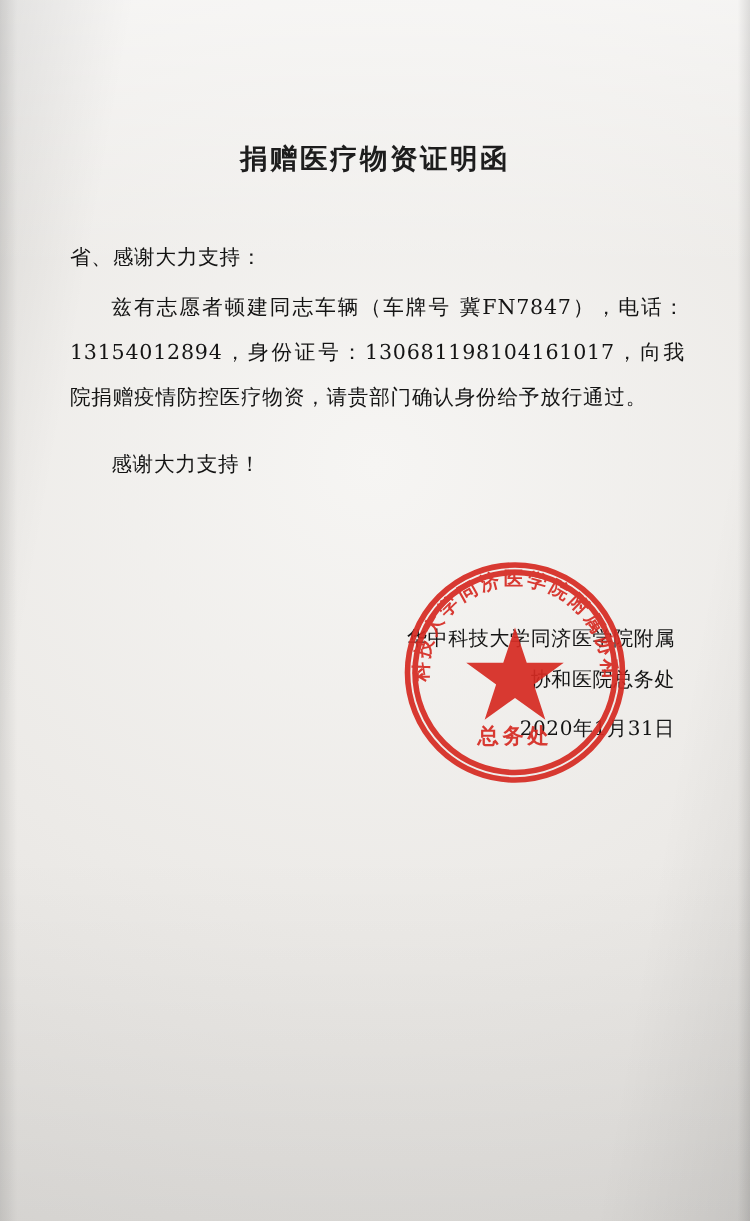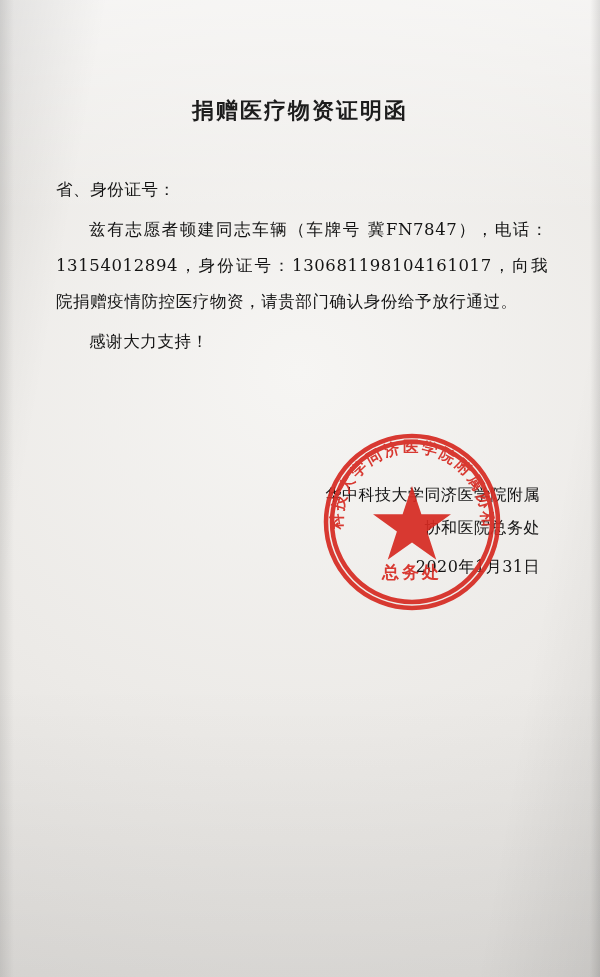--- a/index.html
+++ b/index.html
@@ -48,21 +48,21 @@
     left: 0;
     width: 14px;
     height: 977px;
     background: linear-gradient(270deg, rgba(0,0,0,0.00), rgba(0,0,0,0.09));
     pointer-events: none;
   }
 
   #doc {
     position: absolute;
     left: 0;
-    top: 0;
+    top: 16px;
     width: 600px;
     height: 712px;
     padding: 0;
   }
 
   .title {
     position: absolute;
     left: 0;
     top: 96px;
     width: 600px;
@@ -88,21 +88,21 @@
   .salutation {
     margin: 0 0 4px 0;
     text-indent: 0;
   }
   .para {
     margin: 0;
     text-indent: 33px;
     text-align: justify;
   }
   .para-thanks {
-    margin: 4px 0 0 0;
+    margin: 18px 0 0 0;
     text-indent: 33px;
   }
 
   .signature {
     position: absolute;
     right: 60px;
     top: 478px;
     width: 260px;
     text-align: right;
     color: #141414;
@@ -156,21 +156,21 @@
 
   <div id="paper-shade"></div>
   <div id="paper-edge-left"></div>
   <div id="paper-edge-right"></div>
 
   <div id="doc">
 
     <div class="title">捐赠医疗物资证明函</div>
 
     <div class="body-block">
-      <p class="salutation">省、身份证号：</p>
+      <p class="salutation">省、感谢大力支持：</p>
       <p class="para">兹有志愿者顿建同志车辆（车牌号 冀FN7847），电话：13154012894，身份证号：130681198104161017，向我院捐赠疫情防控医疗物资，请贵部门确认身份给予放行通过。</p>
       <p class="para-thanks">感谢大力支持！</p>
     </div>
 
     <div class="signature">
       <span class="sig-line">华中科技大学同济医学院附属</span>
       <span class="sig-line">协和医院总务处</span>
       <span class="sig-date">2020年1月31日</span>
     </div>
 

